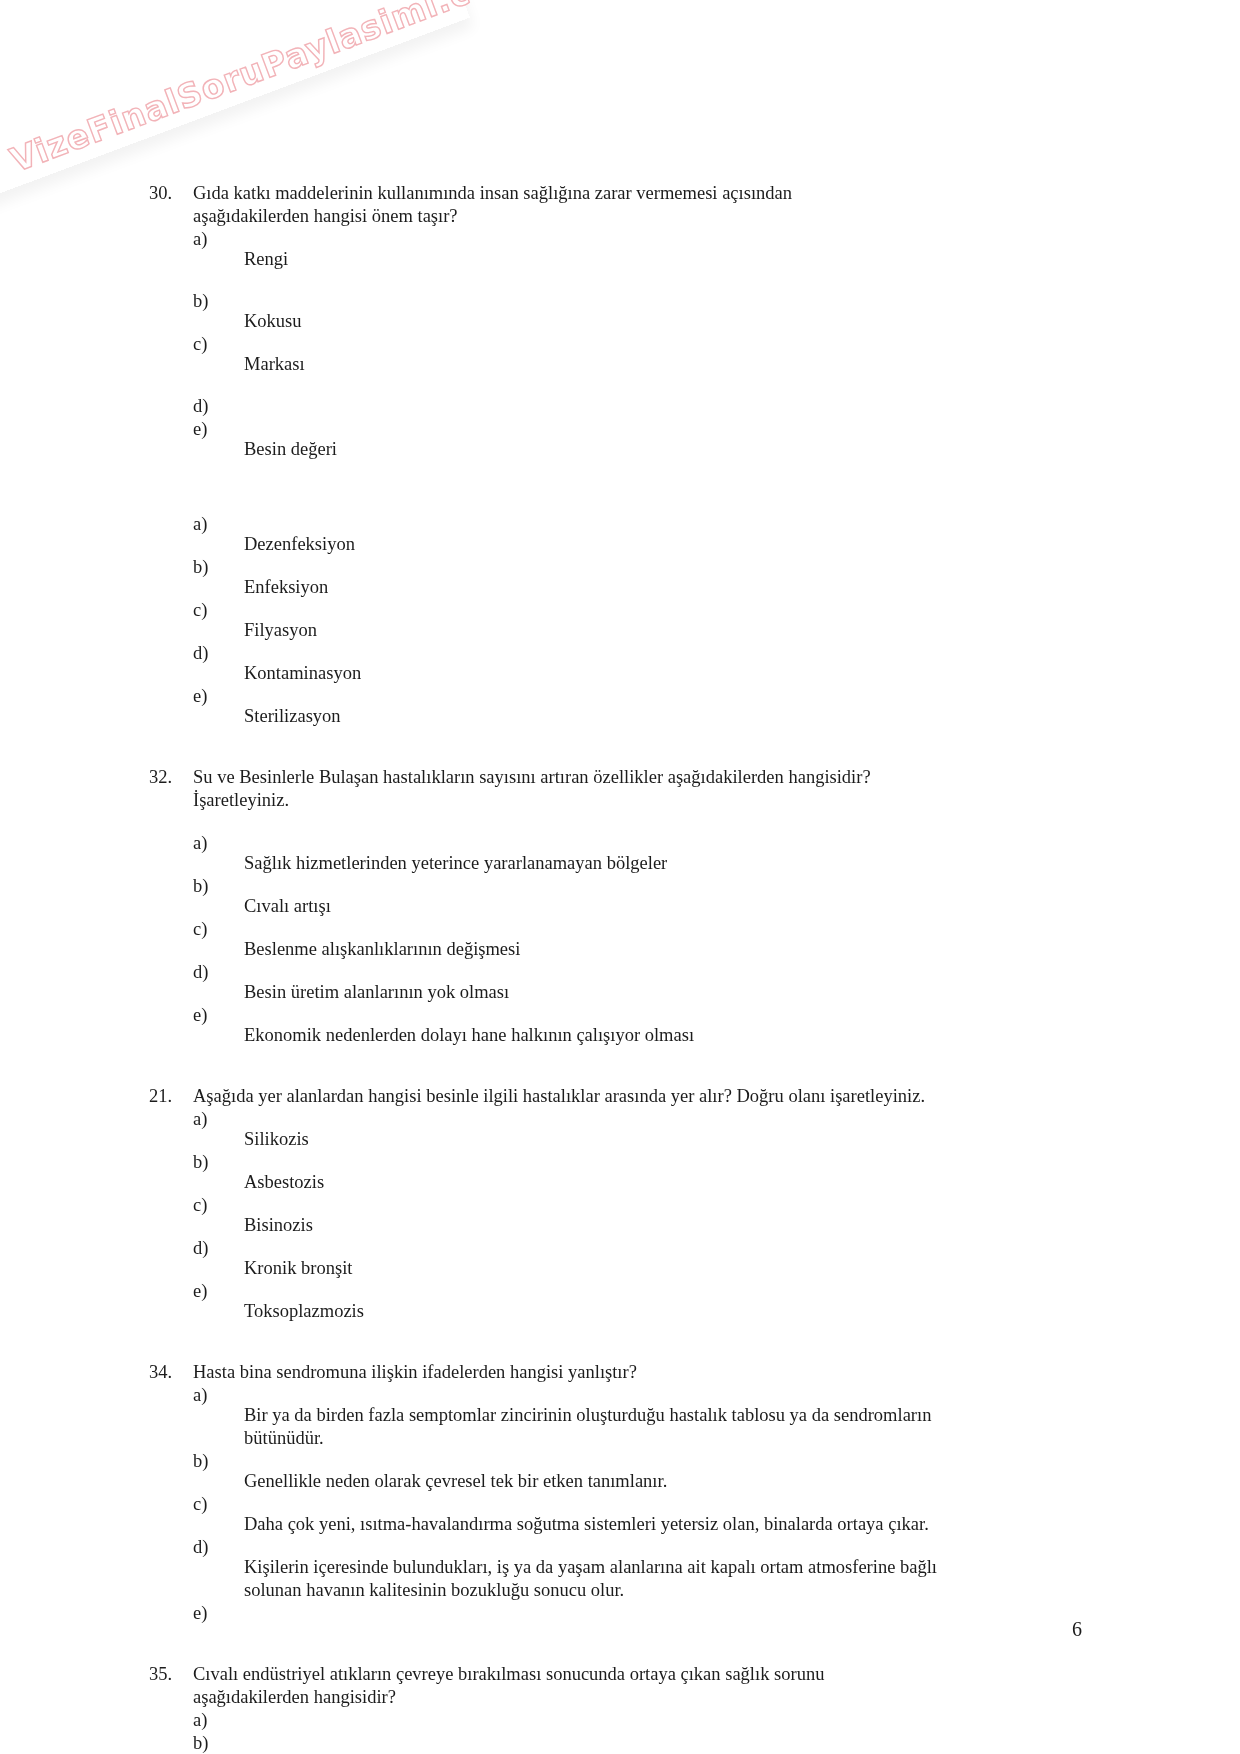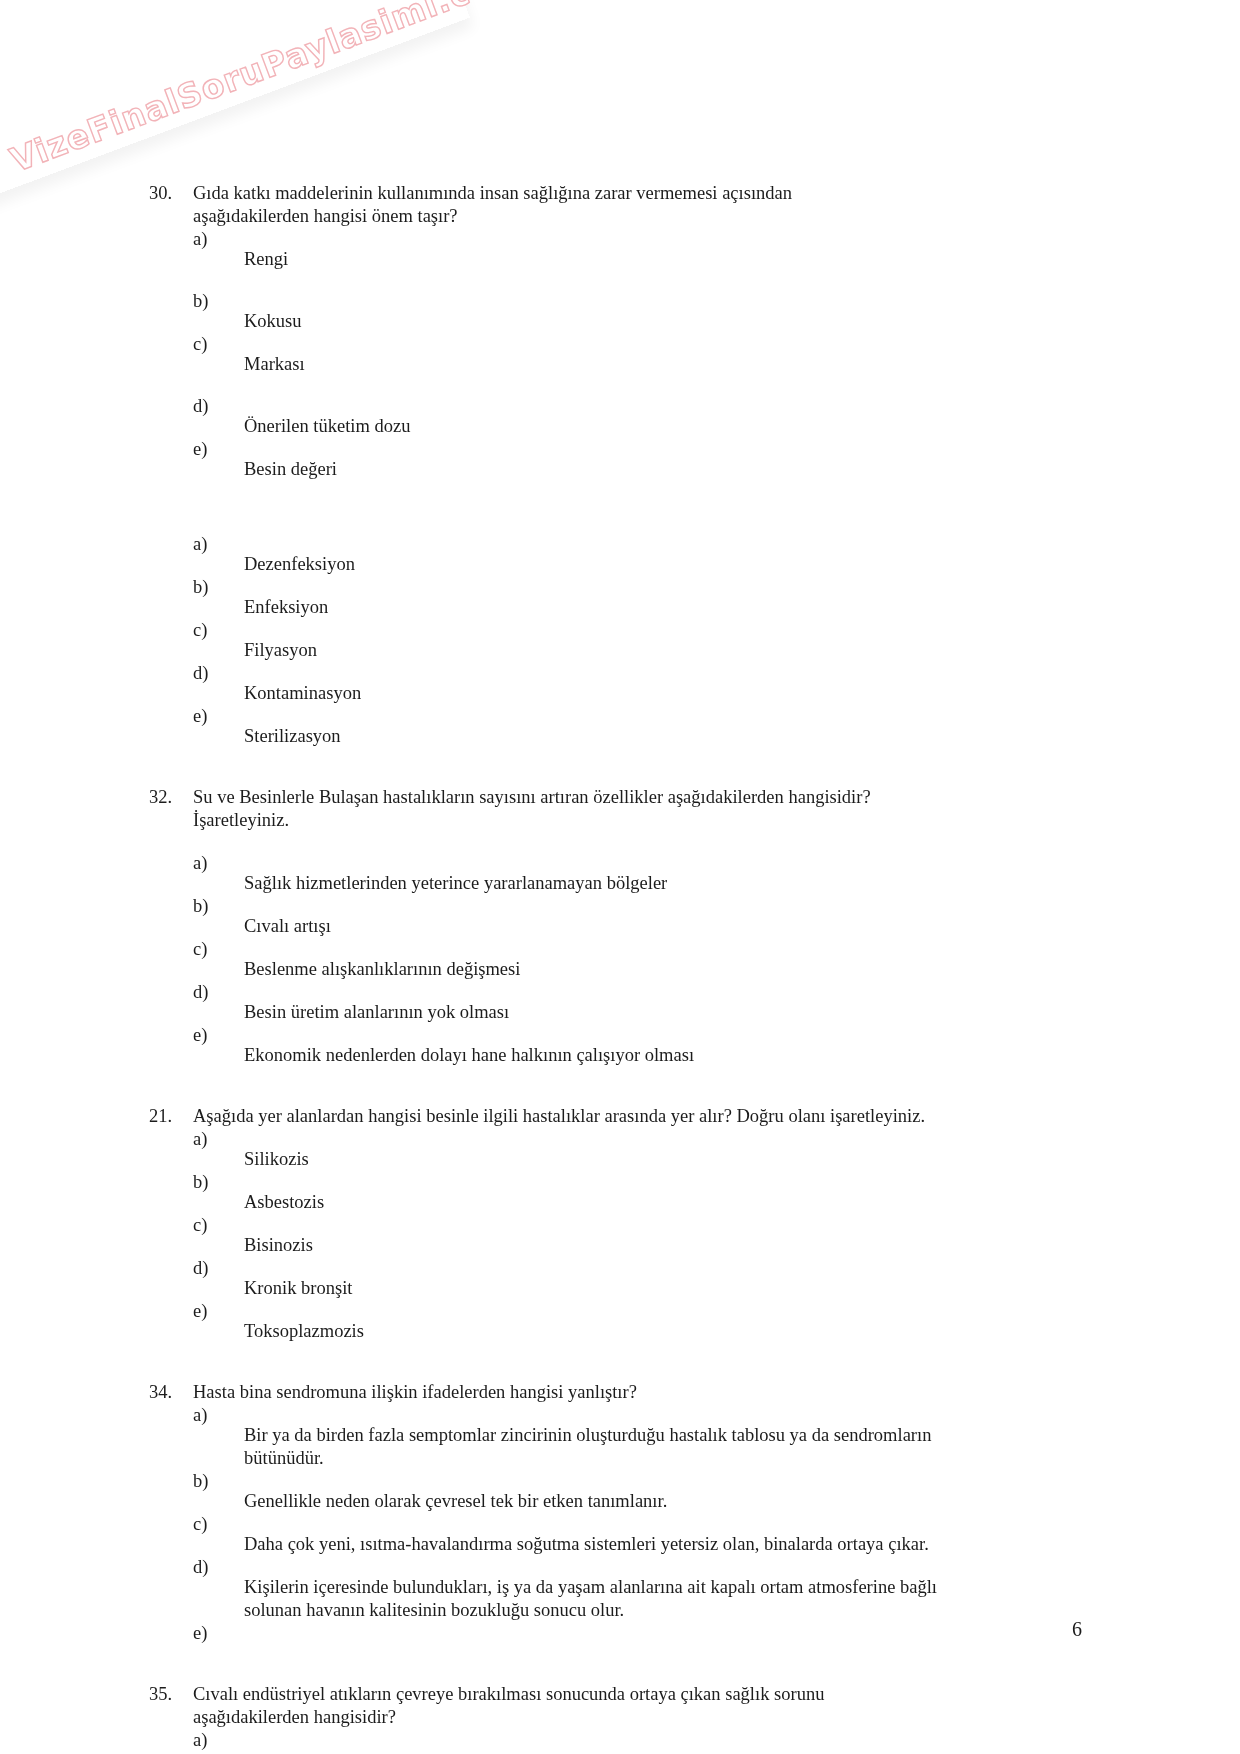--- a/index.html
+++ b/index.html
@@ -92,21 +92,20 @@
       <div class="opt gt">
         <div class="opt-letter">b)</div>
         <div class="opt-text">Kokusu</div>
       </div>
       <div class="opt">
         <div class="opt-letter">c)</div>
         <div class="opt-text">Markası</div>
       </div>
       <div class="opt gt">
         <div class="opt-letter">d)</div>
-        <div class="opt-text">Önerilen tüketim dozu</div>
       </div>
       <div class="opt">
         <div class="opt-letter">e)</div>
         <div class="opt-text">Besin değeri</div>
       </div>
     </section>
 
     <section class="question">
       <div class="opt gt-lg">
         <div class="opt-letter">a)</div>

